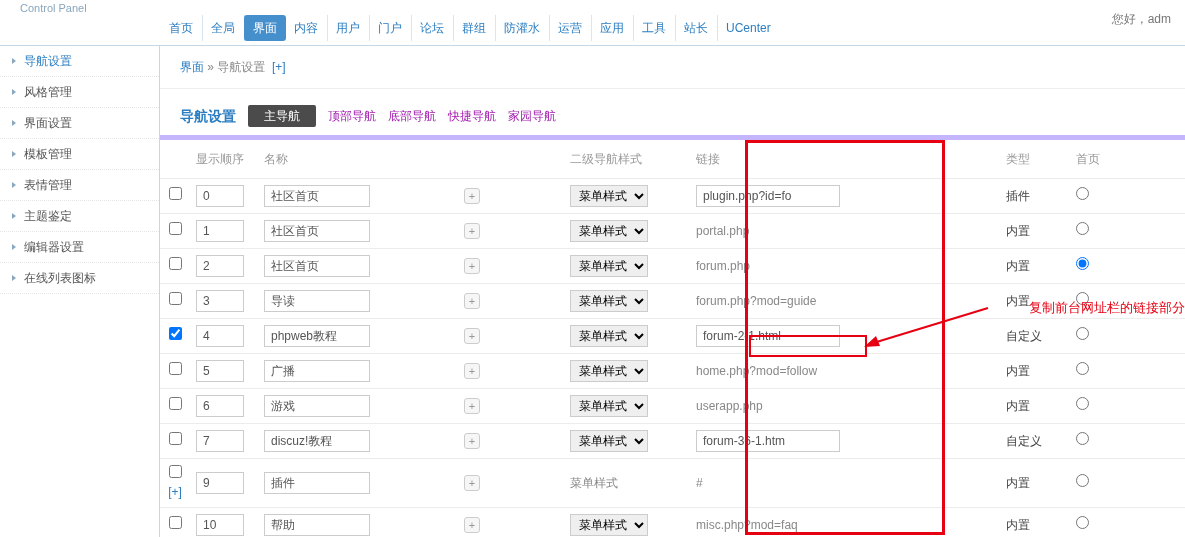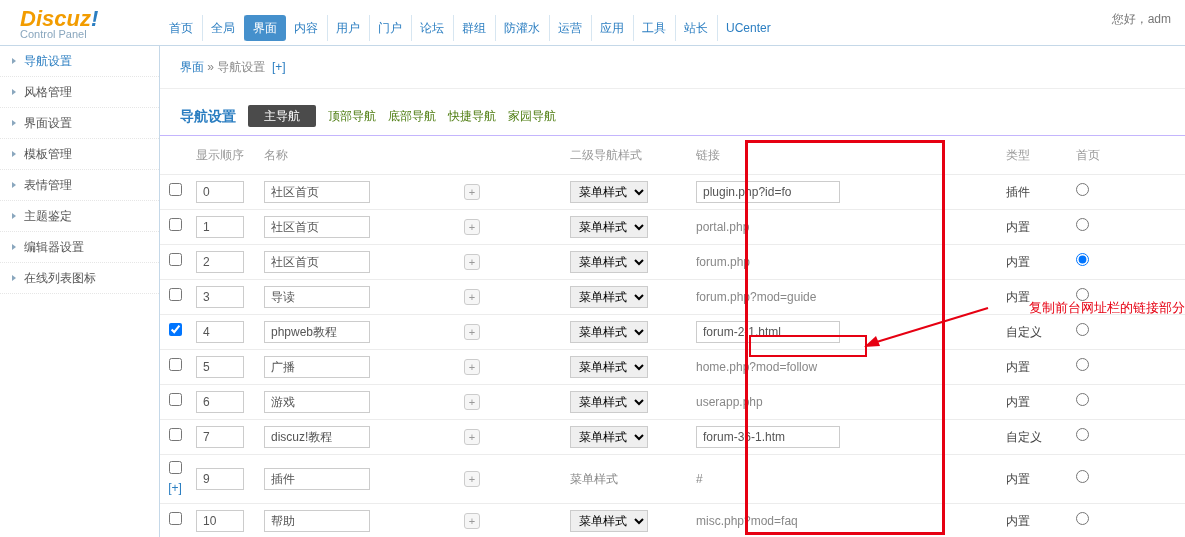--- a/index.html
+++ b/index.html
@@ -17,23 +17,23 @@
 .side{position:absolute;left:0;top:46px;width:160px;border-right:1px solid #c5d8e8;height:491px}
 .side a{display:block;padding:6px 0 6px 24px;color:#555;border-bottom:1px dotted #e6e6e6;position:relative}
 .side a::before{content:"";position:absolute;left:12px;top:12px;border-left:4px solid #8aa7be;border-top:3px solid transparent;border-bottom:3px solid transparent}
 .side a.cur{color:#2b7ec1}
 .main{position:absolute;left:160px;top:46px;right:0;height:491px;overflow:auto}
 .crumb{padding:12px 20px;color:#888}
 .crumb a{color:#2b7ec1}
 .tabs{display:flex;align-items:center;gap:12px;padding:16px 20px 8px;border-top:1px solid #eee}
 .tabs .ttl{color:#2b7ec1;font-weight:700;font-size:14px}
 .tabs .chip{background:#4b4b4b;color:#fff;padding:2px 16px;border-radius:2px}
-.tabs a{color:#4d7c0f}
+.tabs a{color:#a21caf}
 .tbl{width:100%;border-collapse:collapse}
-.tbl th{color:#999;font-weight:400;text-align:left;padding:10px 6px;border-top:1px solid #c4b5fd}
+.tbl th{color:#999;font-weight:400;text-align:left;padding:10px 6px;border-top:5px solid #c4b5fd}
 .tbl td{padding:6px;border-top:1px solid #ececec}
 .tbl input[type=text]{border:1px solid #ccc;padding:3px 6px;font:12px Arial;color:#555;width:48px}
 .tbl input.name{width:106px}
 .tbl input.link{width:144px}
 .plus{display:inline-flex;width:16px;height:16px;border:1px solid #ccc;border-radius:3px;align-items:center;justify-content:center;color:#999;background:#f6f6f6;font-size:11px}
 select{border:1px solid #ccc;padding:2px 4px;font:12px Arial;width:78px}
 .linktxt{color:#888}
 .c-chk{width:30px;text-align:center}
 .c-ord{width:68px}
 .c-name{width:200px}
@@ -44,21 +44,20 @@
 .annot{position:absolute;left:745px;top:140px;width:200px;height:395px;border:3px solid #e60012;pointer-events:none;z-index:5}
 .annot2{position:absolute;color:#e60012;right:0;top:298px;font-size:13px;z-index:6}
 .annot-hl{position:absolute;left:749px;top:335px;width:118px;height:22px;border:2px solid #e60012;pointer-events:none;z-index:5}
 svg.arrow{position:absolute;left:862px;top:302px;z-index:6;pointer-events:none}
 </style>
 </head>
 <body>
 
 <div class="top">
   <div class="logo">
-    <div class="l1"><span>Discuz</span><span class="ex">!</span></div>
     <div class="l2">Control Panel</div>
   </div>
   <div class="mnav" id="mnav">
       <a>首页</a>
       <a>全局</a>
       <a class="on">界面</a>
       <a>内容</a>
       <a>用户</a>
       <a>门户</a>
       <a>论坛</a>

